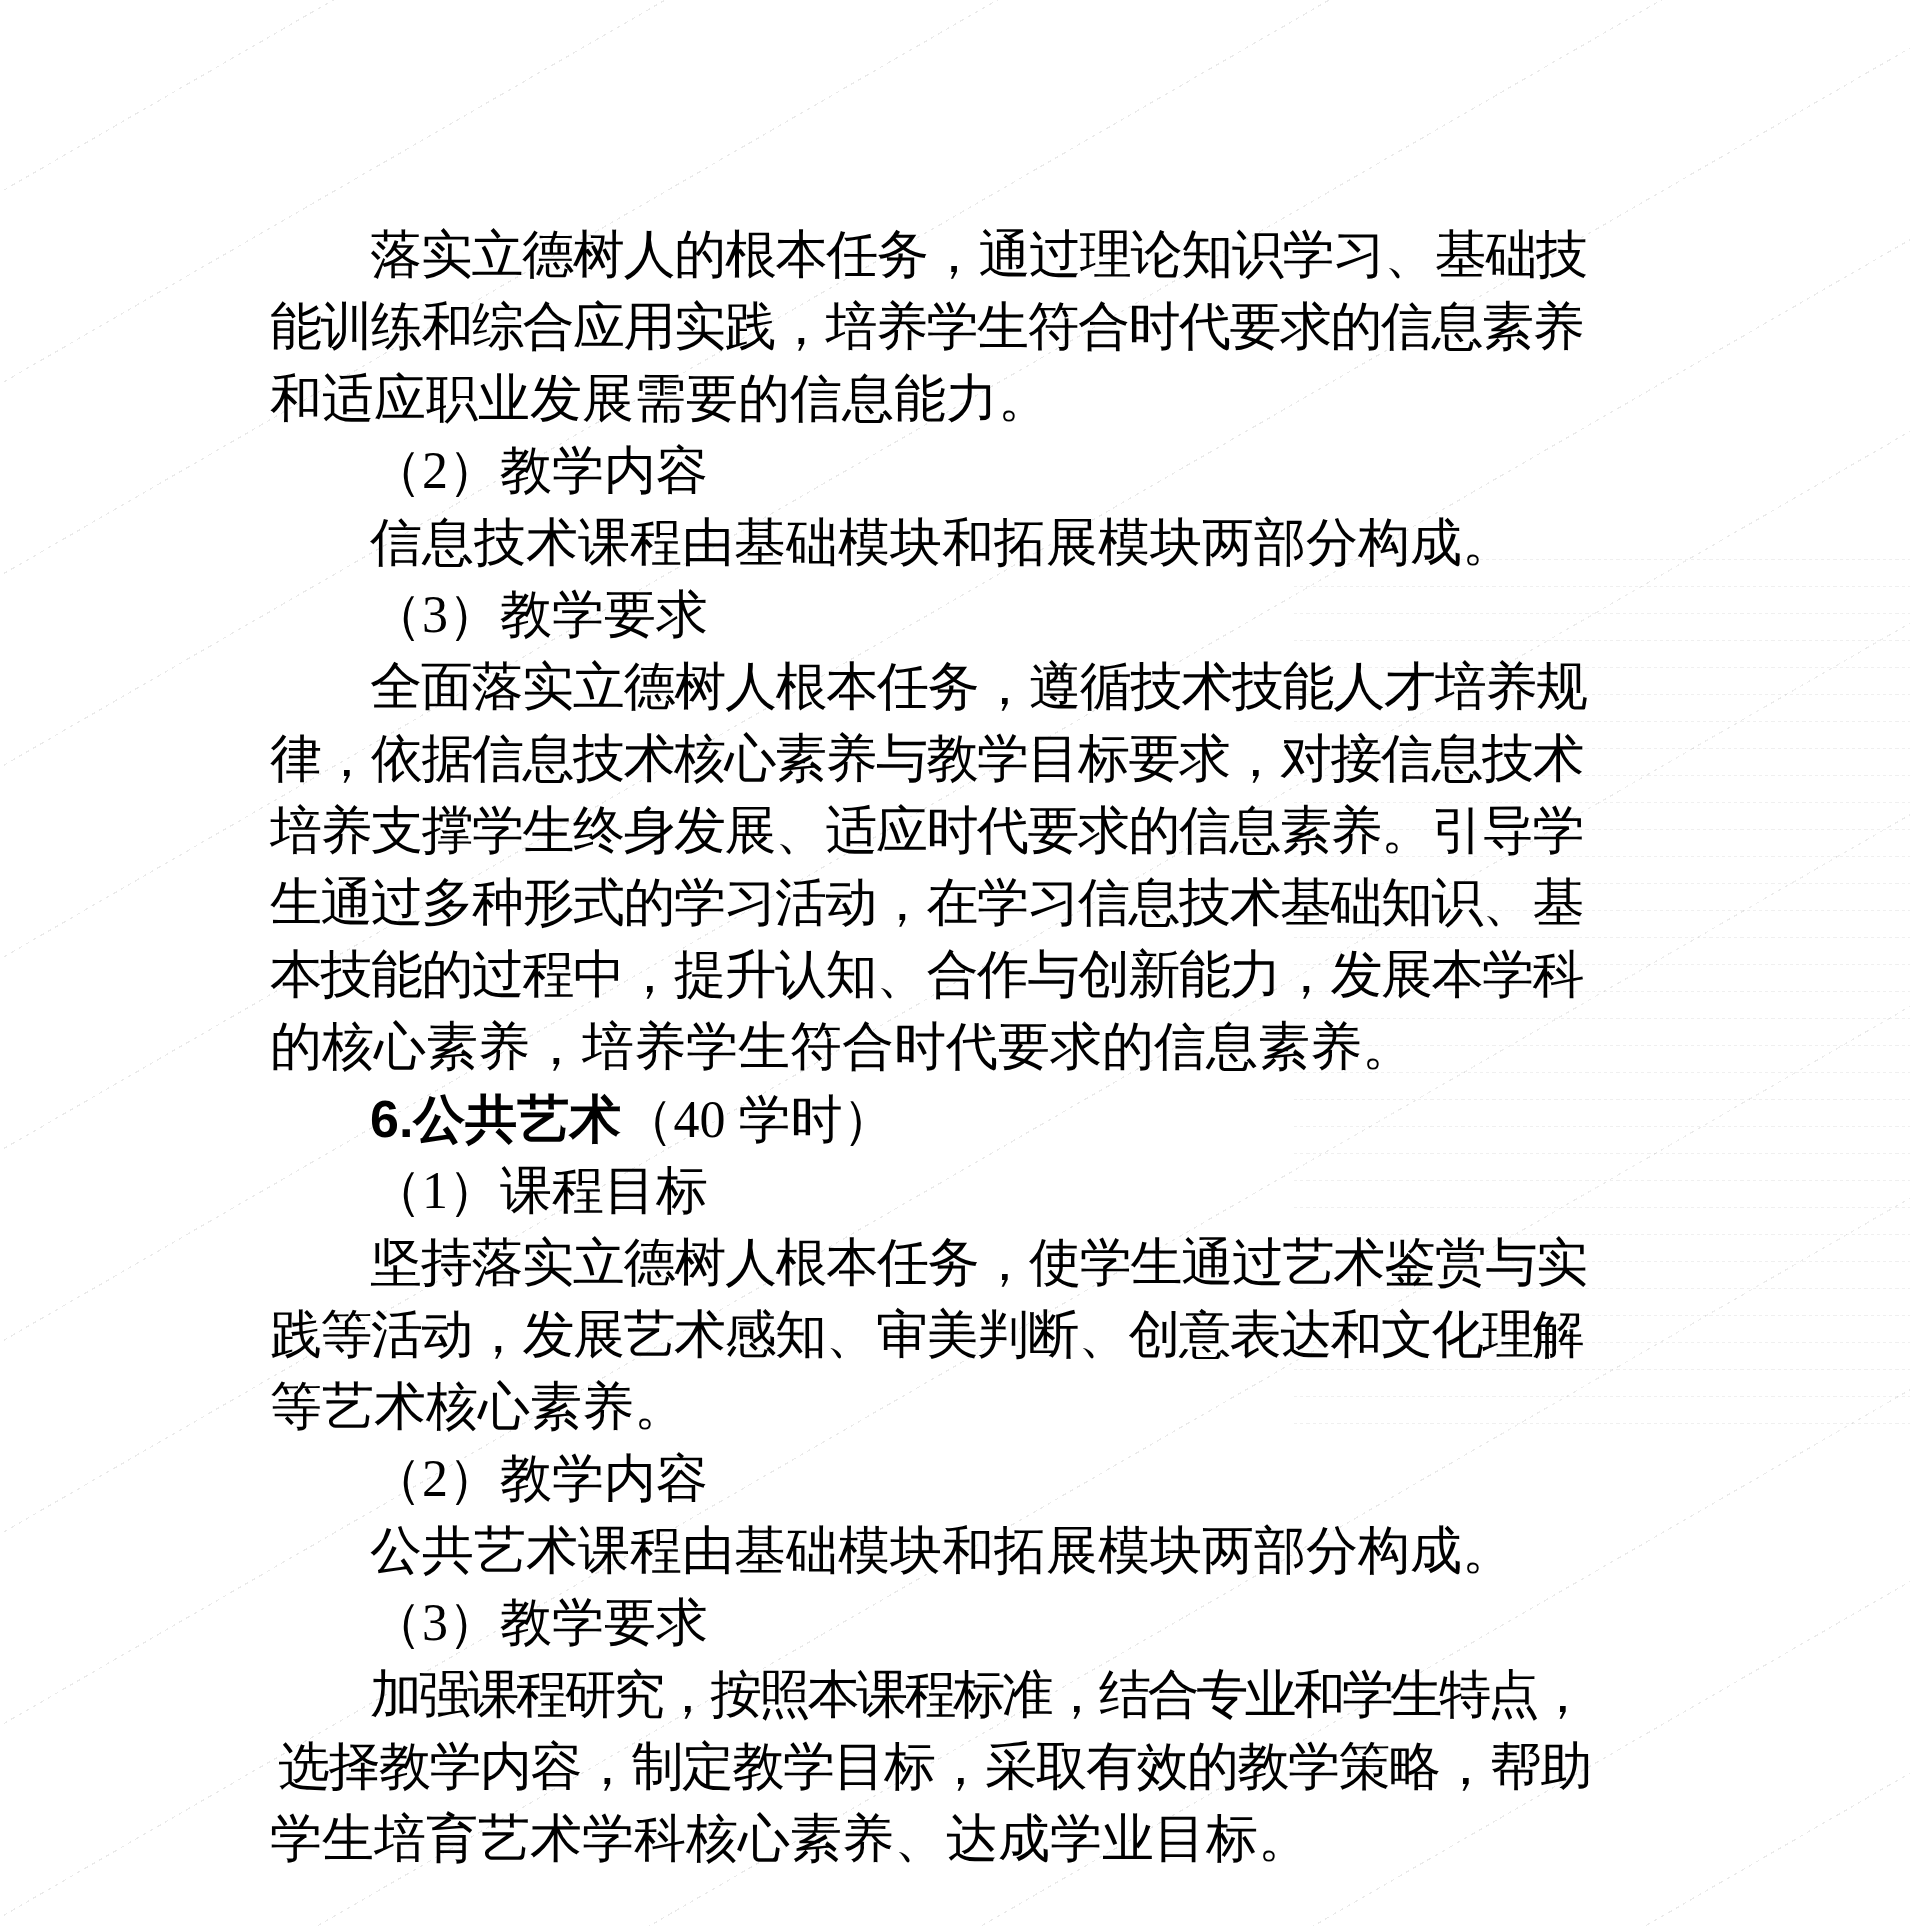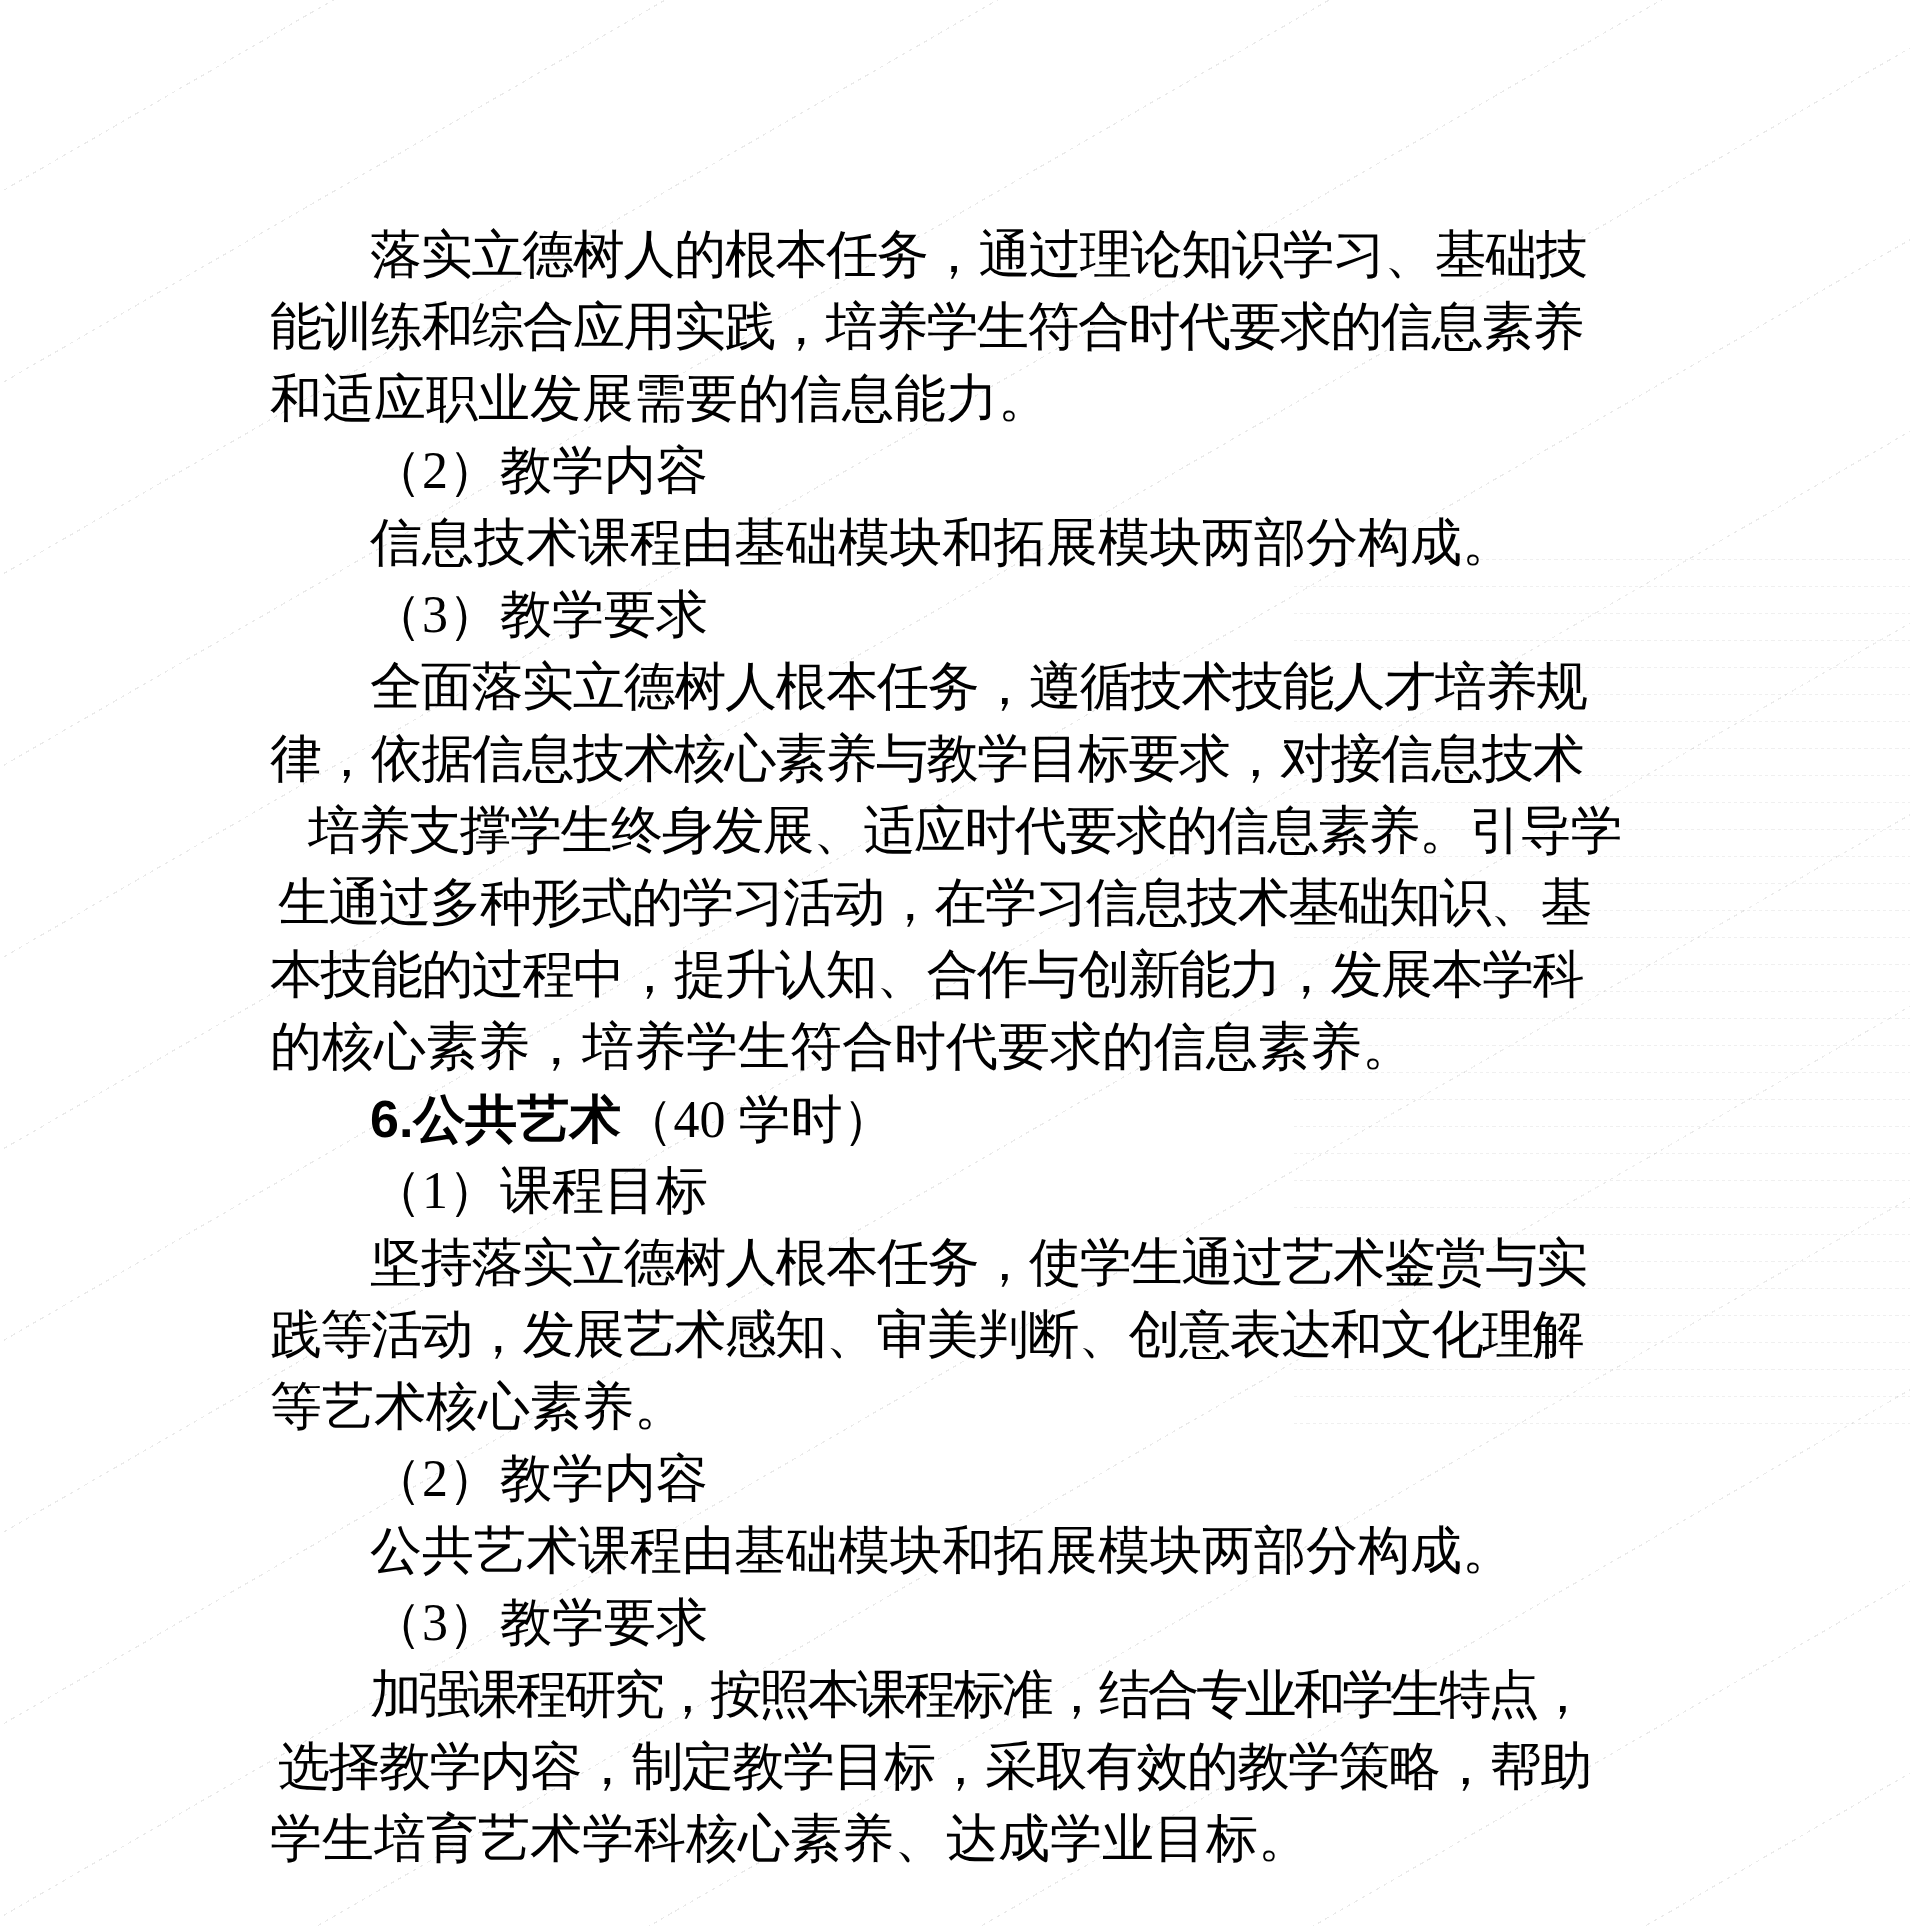--- a/index.html
+++ b/index.html
@@ -56,22 +56,22 @@
 
   <div class="textblock">
       <div class="line indent fill"><span class="t" style="letter-spacing: -1.3px;">落实立德树人的根本任务，通过理论知识学习、基础技</span></div>
       <div class="line fill"><span class="t" style="letter-spacing: -1.5px;">能训练和综合应用实践，培养学生符合时代要求的信息素养</span></div>
       <div class="line"><span class="t">和适应职业发展需要的信息能力。</span></div>
       <div class="line indent"><span class="t">（2）教学内容</span></div>
       <div class="line indent"><span class="t">信息技术课程由基础模块和拓展模块两部分构成。</span></div>
       <div class="line indent"><span class="t">（3）教学要求</span></div>
       <div class="line indent fill"><span class="t" style="letter-spacing: -1.3px;">全面落实立德树人根本任务，遵循技术技能人才培养规</span></div>
       <div class="line fill"><span class="t" style="letter-spacing: -1.5px;">律，依据信息技术核心素养与教学目标要求，对接信息技术</span></div>
-      <div class="line fill"><span class="t" style="letter-spacing: -1.5px; margin-left: 38px;">培养支撑学生终身发展、适应时代要求的信息素养。引导学</span></div>
-      <div class="line fill"><span class="t" style="letter-spacing: -1.5px; margin-left: 8px;">生通过多种形式的学习活动，在学习信息技术基础知识、基</span></div>
+      <div class="line fill"><span class="t" style="letter-spacing: -1.5px;">培养支撑学生终身发展、适应时代要求的信息素养。引导学</span></div>
+      <div class="line fill"><span class="t" style="letter-spacing: -1.5px;">生通过多种形式的学习活动，在学习信息技术基础知识、基</span></div>
       <div class="line fill"><span class="t" style="letter-spacing: -1.5px;">本技能的过程中，提升认知、合作与创新能力，发展本学科</span></div>
       <div class="line"><span class="t">的核心素养，培养学生符合时代要求的信息素养。</span></div>
       <div class="line indent"><span class="hb">6.公共艺术</span><span class="t">（40 学时）</span></div>
       <div class="line indent"><span class="t">（1）课程目标</span></div>
       <div class="line indent fill"><span class="t" style="letter-spacing: -1.3px;">坚持落实立德树人根本任务，使学生通过艺术鉴赏与实</span></div>
       <div class="line fill"><span class="t" style="letter-spacing: -1.5px;">践等活动，发展艺术感知、审美判断、创意表达和文化理解</span></div>
       <div class="line"><span class="t">等艺术核心素养。</span></div>
       <div class="line indent"><span class="t">（2）教学内容</span></div>
       <div class="line indent"><span class="t">公共艺术课程由基础模块和拓展模块两部分构成。</span></div>
       <div class="line indent"><span class="t">（3）教学要求</span></div>

